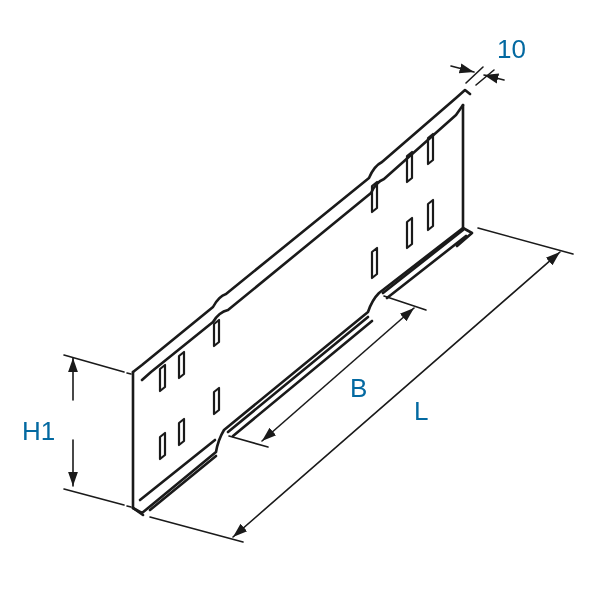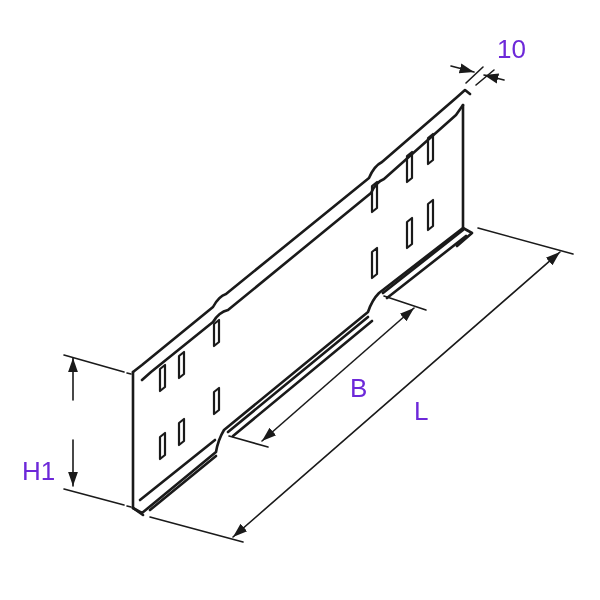--- a/index.html
+++ b/index.html
@@ -1,20 +1,20 @@
 <!DOCTYPE html>
 <html><head>
   <meta charset="utf-8">
   <style>
     html, body { margin: 0; padding: 0; background: #ffffff; }
     .canvas { position: relative; width: 600px; height: 600px; background: #ffffff; overflow: hidden; }
     svg { position: absolute; left: 0; top: 0; }
-    .lbl { position: absolute; font-family: "Liberation Sans", sans-serif; color: #6d28d9; font-size: 26px; line-height: 1; }
+    .lbl { position: absolute; font-family: "Liberation Sans", sans-serif; color: #0369a1; font-size: 26px; line-height: 1; }
     #lbl-10 { left: 497px; top: 36px; }
-    #lbl-H1 { left: 22px; top: 418px; margin-top: 40px; }
+    #lbl-H1 { left: 22px; top: 418px; }
     #lbl-B { left: 350px; top: 375px; }
     #lbl-L { left: 414px; top: 398px; }
   </style>
 </head>
 <body>
 
 <div class="canvas">
   <svg width="600" height="600" viewBox="0 0 600 600" stroke="#1a1a1a" fill="none" stroke-linecap="round" stroke-linejoin="round">
     <defs>
       <marker id="arr" viewBox="0 0 10 10" refX="10" refY="5" markerWidth="9" markerHeight="9" orient="auto-start-reverse">

